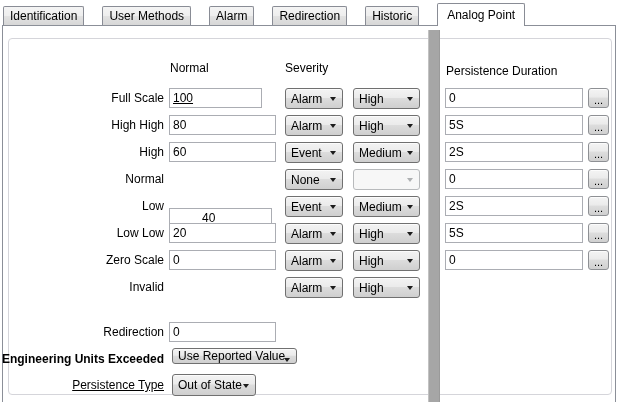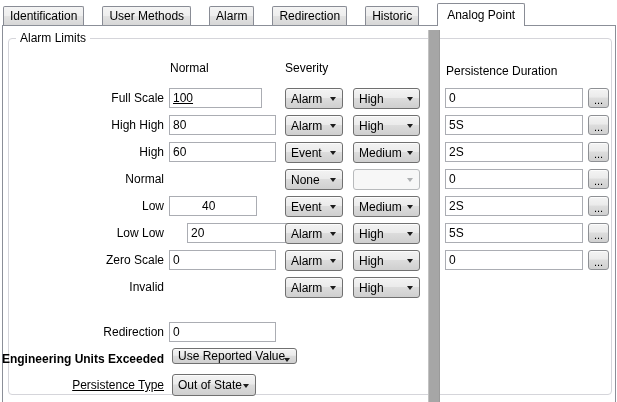--- a/index.html
+++ b/index.html
@@ -56,21 +56,20 @@
     <div class="tab">User Methods</div>
     <div class="tab">Alarm</div>
     <div class="tab">Redirection</div>
     <div class="tab">Historic</div>
     <div class="tab active">Analog Point</div>
   </div>
 
   <div class="panel"></div>
 
   <div class="groupbox"></div>
-  <div class="group-title">Alarm Limits</div>
 
   <div class="colhead" style="left:170px; top:61px;">Normal</div>
   <div class="colhead" style="left:285px; top:61px;">Severity</div>
   <div class="colhead" style="left:446px; top:64px;">Persistence Duration</div>
 
   <div class="splitter"></div>
 
   <div class="lbl" style="top:91px;">Full Scale</div>
   <input class="tbox" style="left: 169px; top: 88px; width: 93px; text-decoration: underline;" value="100">
   <div class="combo" style="left:285px; top:88px; width:58px;">
@@ -116,34 +115,34 @@
     <span class="combo-arrow"></span>
   </div>
   <div class="combo disabled" style="left:353px; top:169px; width:67px;">
     <span></span>
     <span class="combo-arrow"></span>
   </div>
   <input class="tbox" style="left: 445px; top: 169px; width: 138px;" value="0">
   <div class="dots" style="left:588px; top:169px;">...</div>
 
   <div class="lbl" style="top:199px;">Low</div>
-  <input class="tbox" style="left: 169px; top: 196px; width: 88px; padding-left: 32px;" value="40">
+  <input class="tbox" style="left: 169px; top: 208px; width: 103px; padding-left: 32px;" value="40">
   <div class="combo" style="left:285px; top:196px; width:58px;">
     <span>Event</span>
     <span class="combo-arrow"></span>
   </div>
   <div class="combo" style="left:353px; top:196px; width:67px;">
     <span>Medium</span>
     <span class="combo-arrow"></span>
   </div>
   <input class="tbox" style="left: 445px; top: 196px; width: 138px;" value="2S">
   <div class="dots" style="left:588px; top:196px;">...</div>
 
   <div class="lbl" style="top:226px;">Low Low</div>
-  <input class="tbox" style="left: 169px; top: 223px; width: 107px; margin-left: 18px;" value="20">
+  <input class="tbox" style="left: 169px; top: 223px; width: 107px;" value="20">
   <div class="combo" style="left:285px; top:223px; width:58px;">
     <span>Alarm</span>
     <span class="combo-arrow"></span>
   </div>
   <div class="combo" style="left:353px; top:223px; width:67px;">
     <span>High</span>
     <span class="combo-arrow"></span>
   </div>
   <input class="tbox" style="left: 445px; top: 223px; width: 138px;" value="5S">
   <div class="dots" style="left:588px; top:223px;">...</div>

